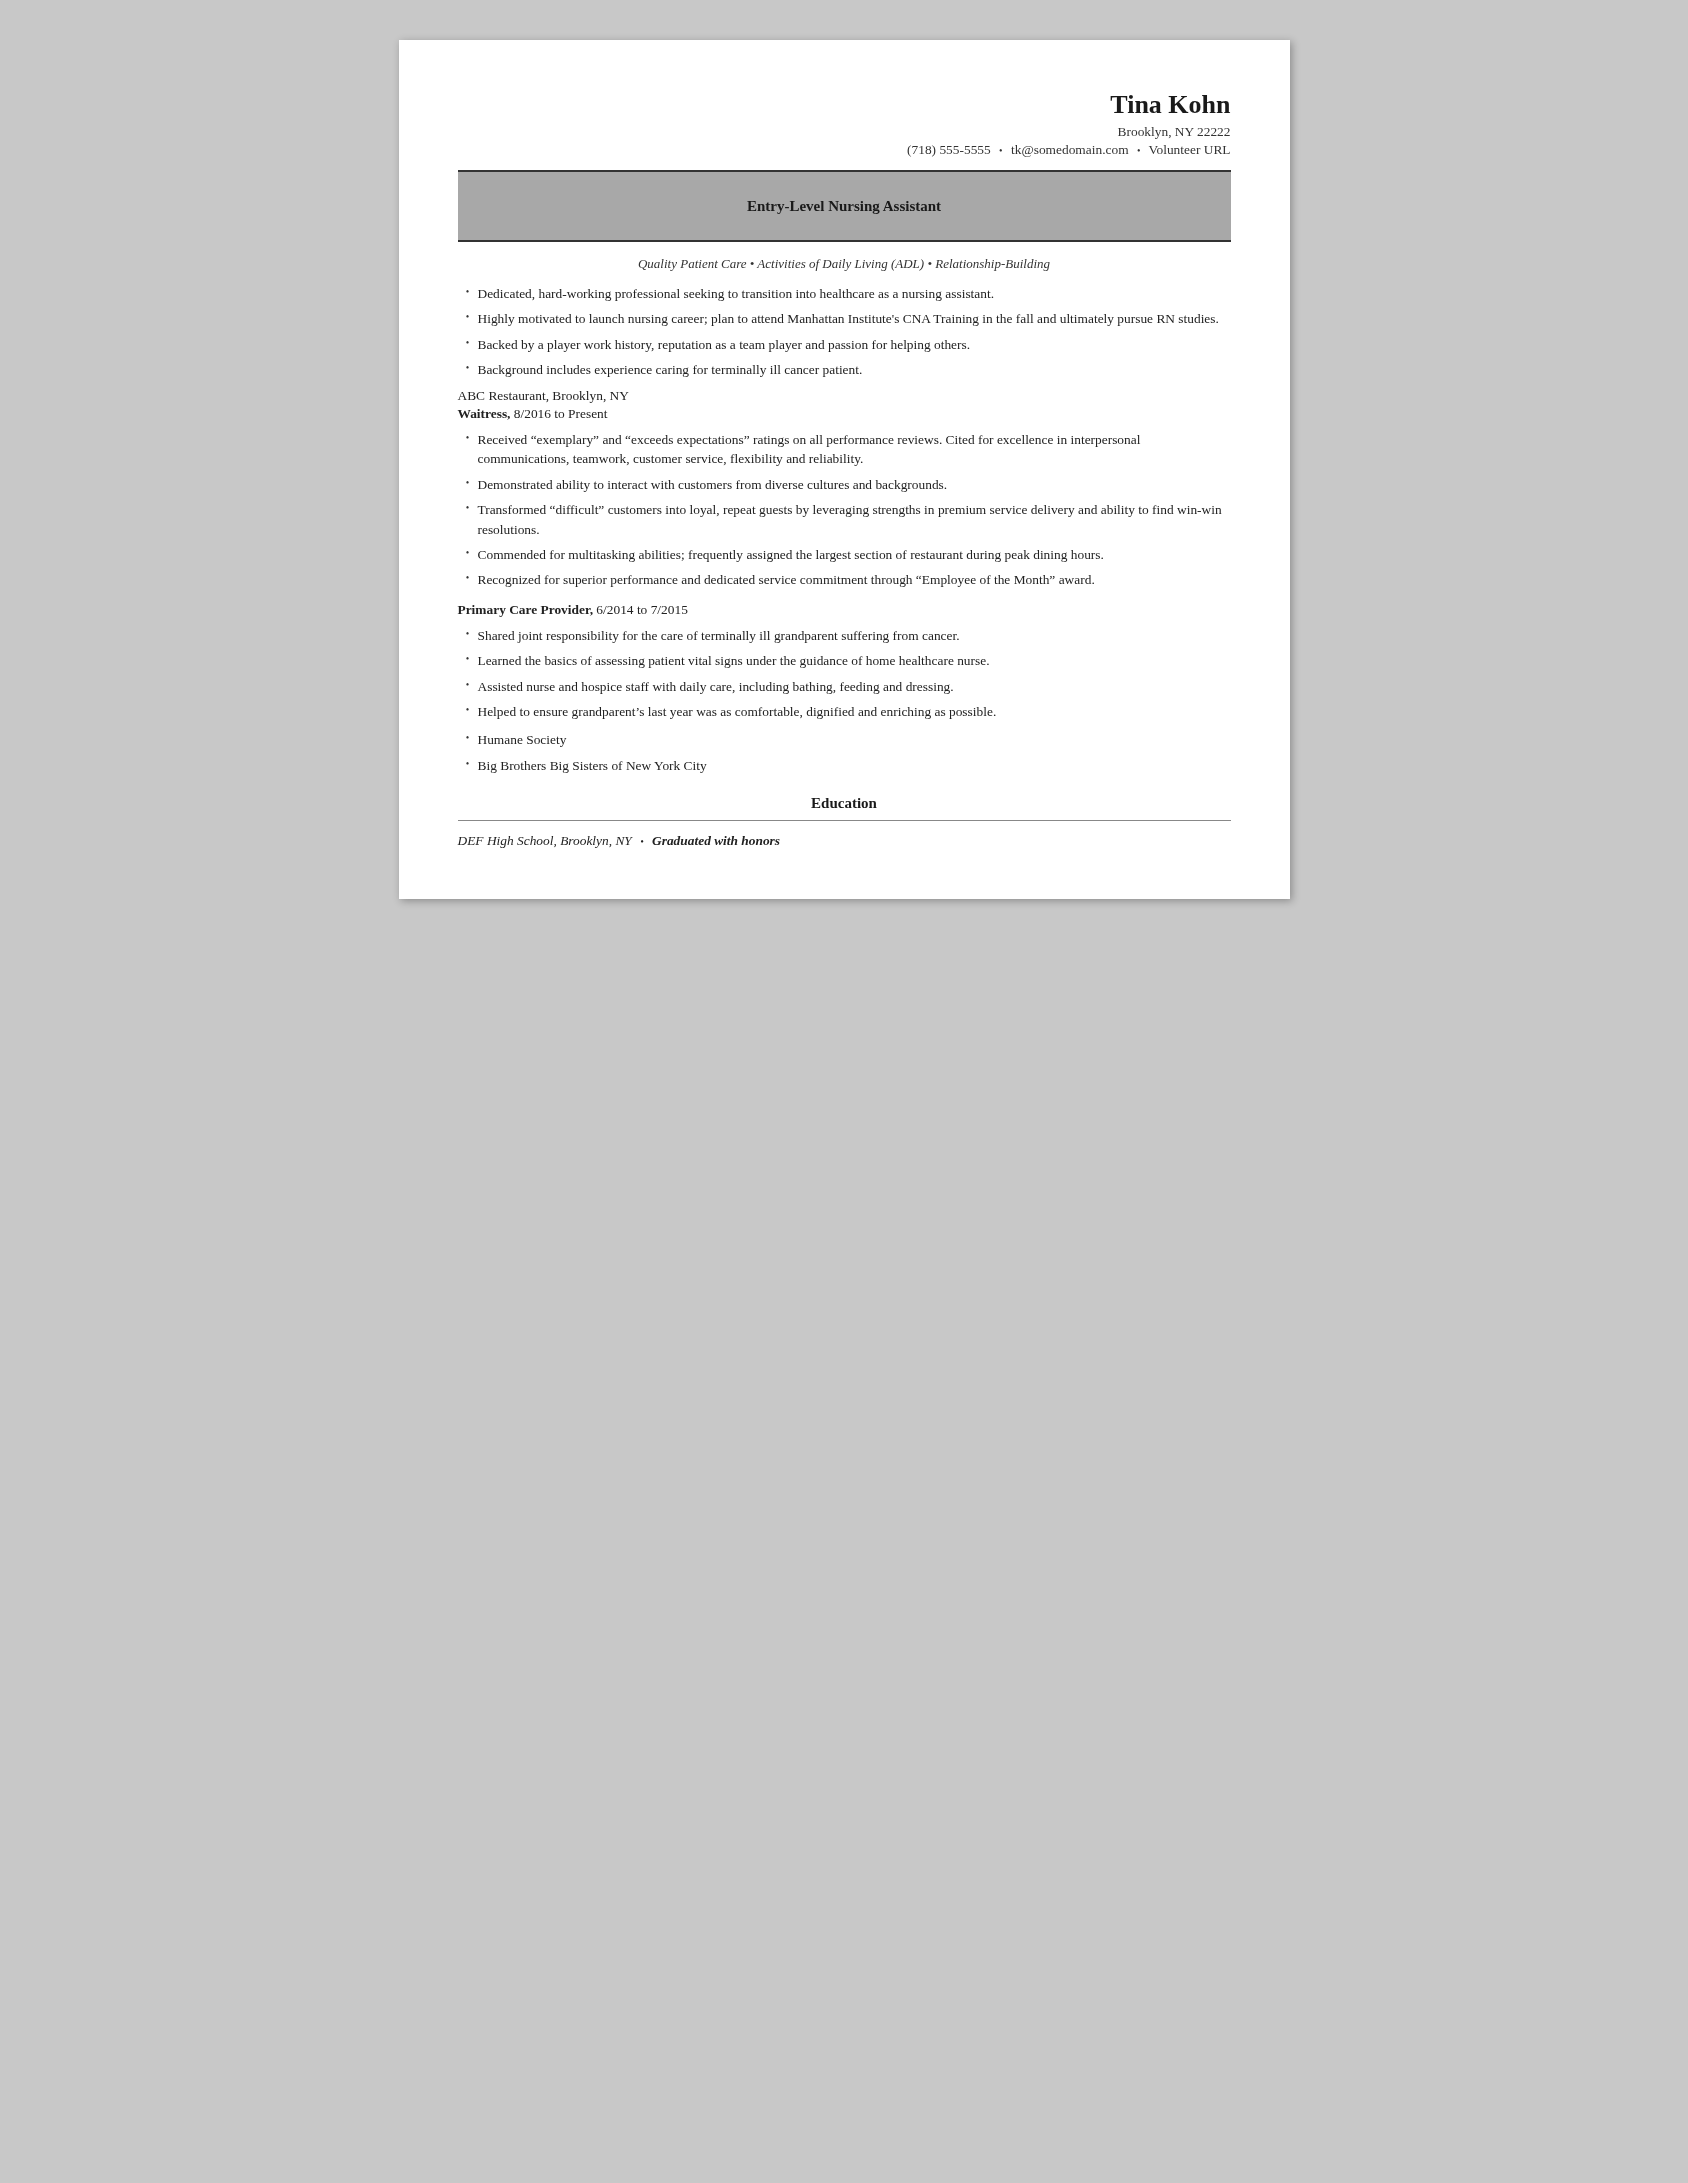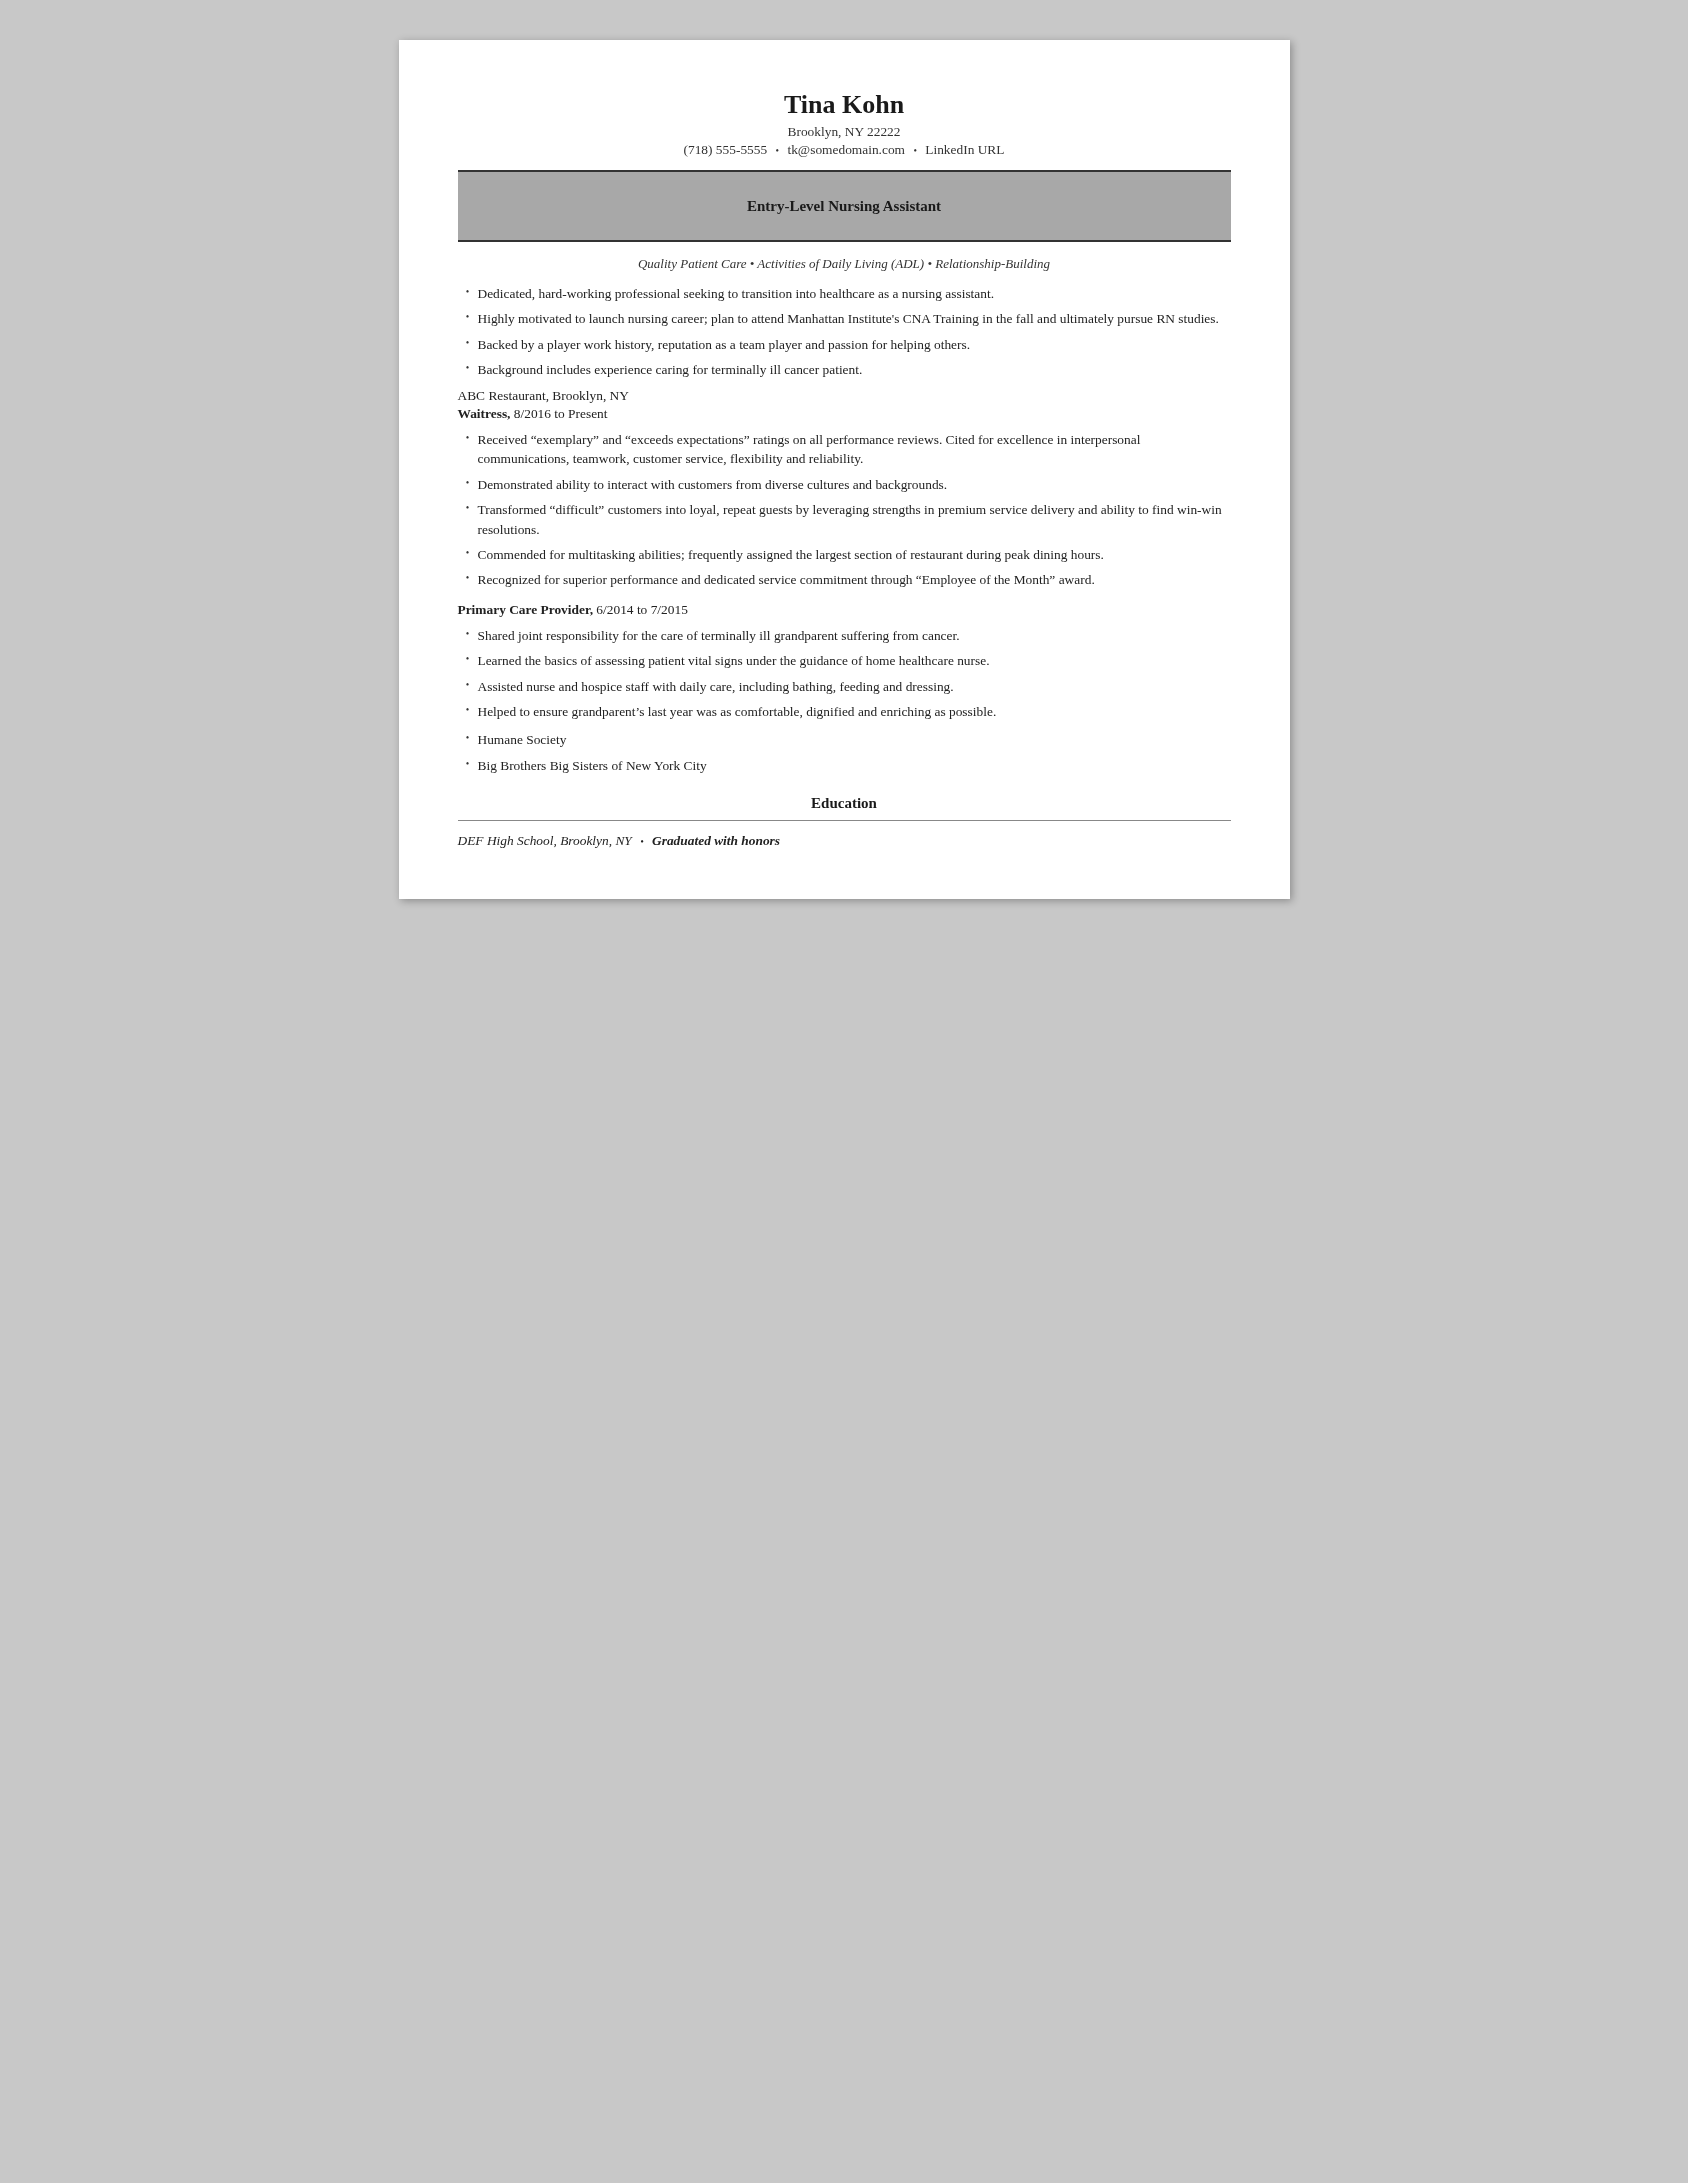--- a/index.html
+++ b/index.html
@@ -18,21 +18,21 @@
     }
 
     .resume-container {
       background: #ffffff;
       width: 891px;
       padding: 50px 59px;
       box-shadow: 2px 2px 8px rgba(0,0,0,0.3);
     }
 
     .header-section {
-      text-align: center;
+      text-align: right;
       margin-bottom: 12px;
     }
 
     .candidate-name {
       font-size: 26px;
       font-weight: bold;
       color: #1a1a1a;
       margin-bottom: 4px;
     }
 
@@ -153,21 +153,21 @@
   <div class="header-section">
     <div class="candidate-name">Tina Kohn</div>
     <div class="contact-info">
       <span>Brooklyn, NY 22222</span>
     </div>
     <div class="contact-info">
       <span>(718) 555-5555</span>
       <span class="contact-separator">•</span>
       <span>tk@somedomain.com</span>
       <span class="contact-separator">•</span>
-      <span>LinkedIn URL</span>
+      <span>Volunteer URL</span>
     </div>
   </div>
 
   <div class="title-bar">
     <span class="title-bar-text">Entry-Level Nursing Assistant</span>
   </div>
 
   <div class="tagline">Quality Patient Care • Activities of Daily Living (ADL) • Relationship-Building</div>
 
   <div class="bullet-section">

